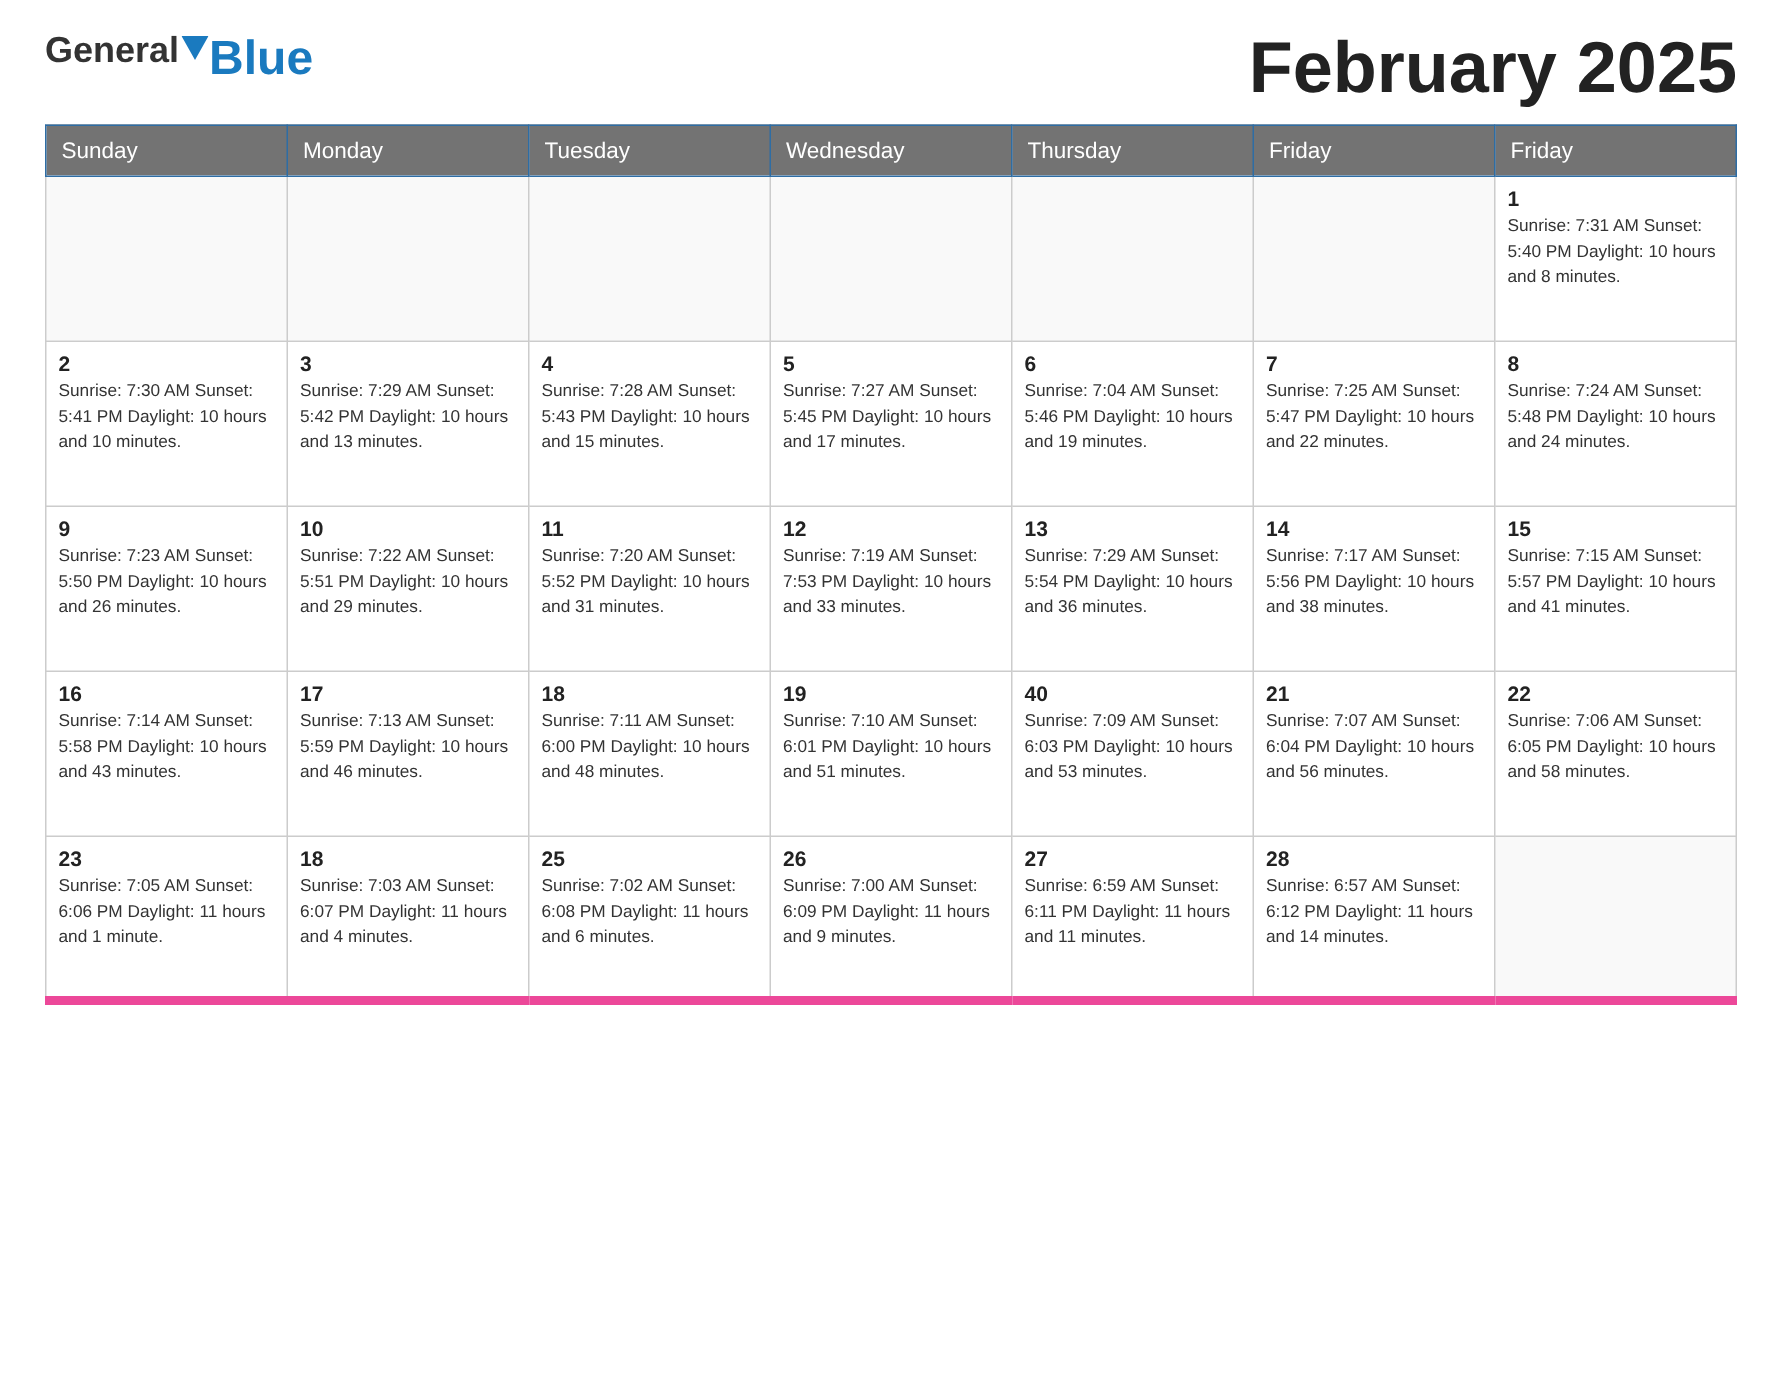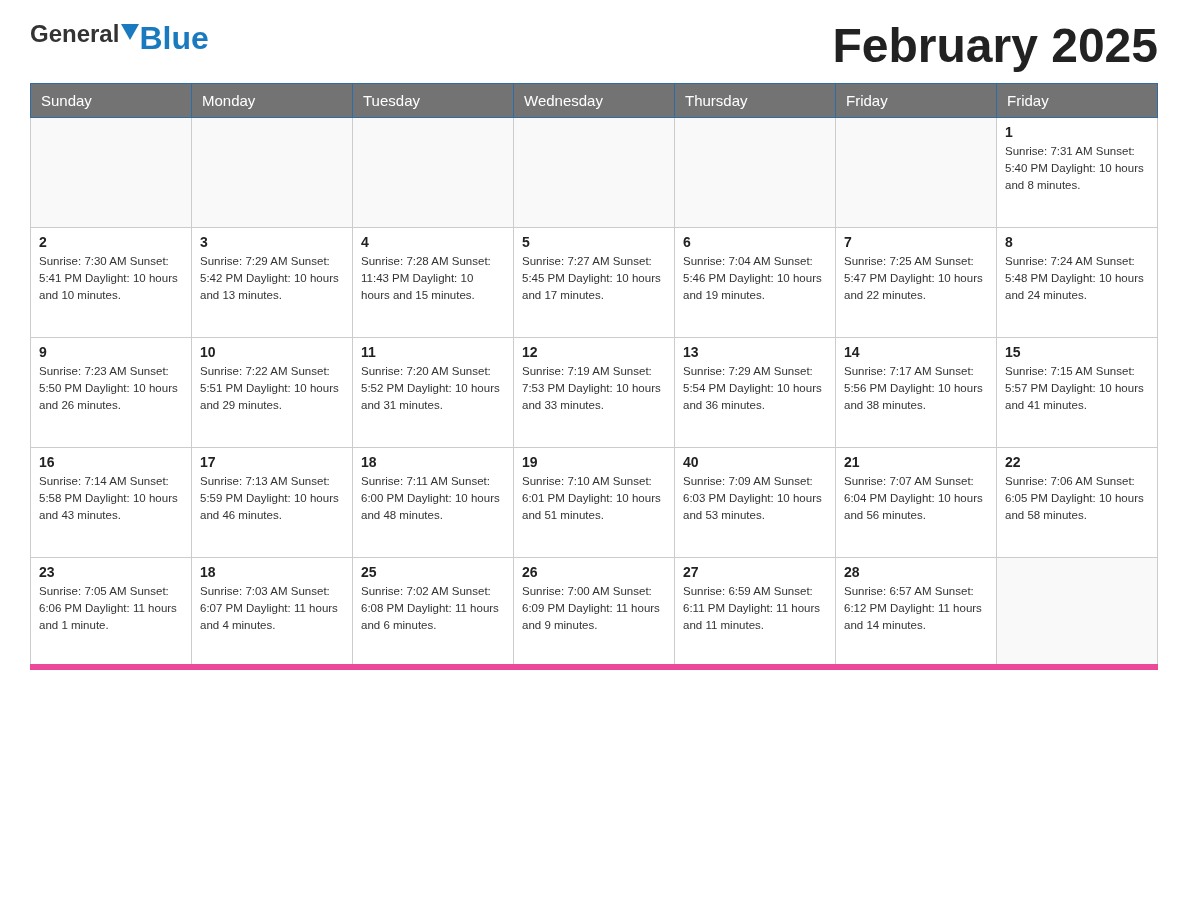--- a/index.html
+++ b/index.html
@@ -157,21 +157,21 @@
         </td>
         <td>
           <span class="day-number">3</span>
           <div class="day-info">Sunrise: 7:29 AM
 Sunset: 5:42 PM
 Daylight: 10 hours and 13 minutes.</div>
         </td>
         <td>
           <span class="day-number">4</span>
           <div class="day-info">Sunrise: 7:28 AM
-Sunset: 11:43 PM
+Sunset: 5:43 PM
 Daylight: 10 hours and 15 minutes.</div>
         </td>
         <td>
           <span class="day-number">5</span>
           <div class="day-info">Sunrise: 7:27 AM
 Sunset: 5:45 PM
 Daylight: 10 hours and 17 minutes.</div>
         </td>
         <td>
           <span class="day-number">6</span>

